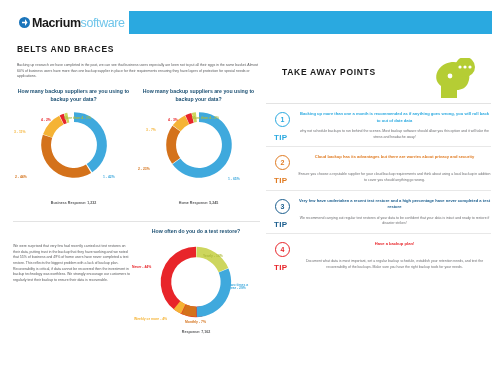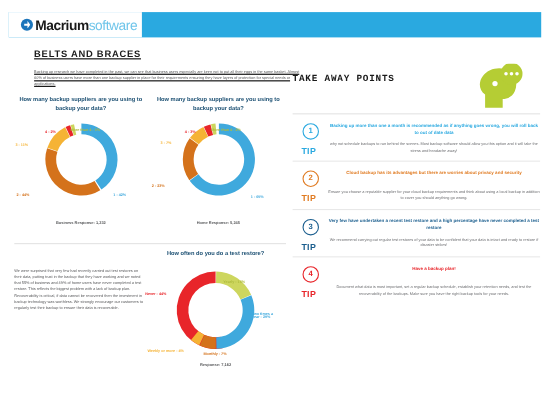--- a/index.html
+++ b/index.html
@@ -33,21 +33,21 @@
     position: absolute; left: 2.5px; top: 2px;
     width: 6px; height: 7px;
     background: #ffffff;
     clip-path: polygon(0% 38%, 58% 38%, 58% 0%, 100% 50%, 58% 100%, 58% 62%, 0% 62%);
   }
   .logo-text { font-size: 12.5px; letter-spacing: -0.4px; white-space: nowrap; }
   .logo-text .b { font-weight: bold; color: #1a1a1a; }
   .logo-text .l { font-weight: normal; color: #6fc5ea; }
 
   
-  .col-left { position: absolute; left: 31px; top: 44px; width: 247px; text-decoration: underline; }
+  .col-left { position: absolute; left: 17px; top: 44px; width: 247px; }
   .col-right { position: absolute; left: 266px; top: 60px; width: 225px; }
 
   .section-title {
     font-size: 8.5px; font-weight: bold; color: #1a1a1a;
     letter-spacing: 0.7px; margin-bottom: 9px;
   }
   .body-copy {
     font-size: 3.5px; line-height: 1.62; color: #58595b;
     text-align: left;
   }
@@ -80,22 +80,22 @@
     background: #e3e3e3;
   }
   .bottom-left { position: absolute; left: 13px; top: 228px; width: 118px; }
   .bottom-chart { position: absolute; left: 131px; top: 228px; width: 130px; }
 
   
   .take-away-head {
     position: relative; height: 44px;
   }
   .ta-title {
-    position: absolute; left: 0; top: 7px;
-    font-size: 8.5px; font-weight: bold; color: #1a1a1a; letter-spacing: 0.7px; font-family: Liberation Mono, monospace;
+    position: absolute; left: 16px; top: 7px;
+    font-size: 8.5px; font-weight: bold; color: #1a1a1a; letter-spacing: 0.7px;
   }
   .head-icon { position: absolute; right: 12px; top: -2px; }
   .ta-rule { width: 100%; height: 1px; background: #e3e3e3; margin-top: 2px; }
 
   .tip-block { position: relative; padding: 7px 0 6px 0; text-align: center; }
   .tip-rule { width: 100%; height: 1px; background: #e8e8e8; }
   .num-circle {
     position: absolute; left: 9px; top: 8px;
     width: 15px; height: 15px; border-radius: 50%;
     border: 1px solid currentColor;

